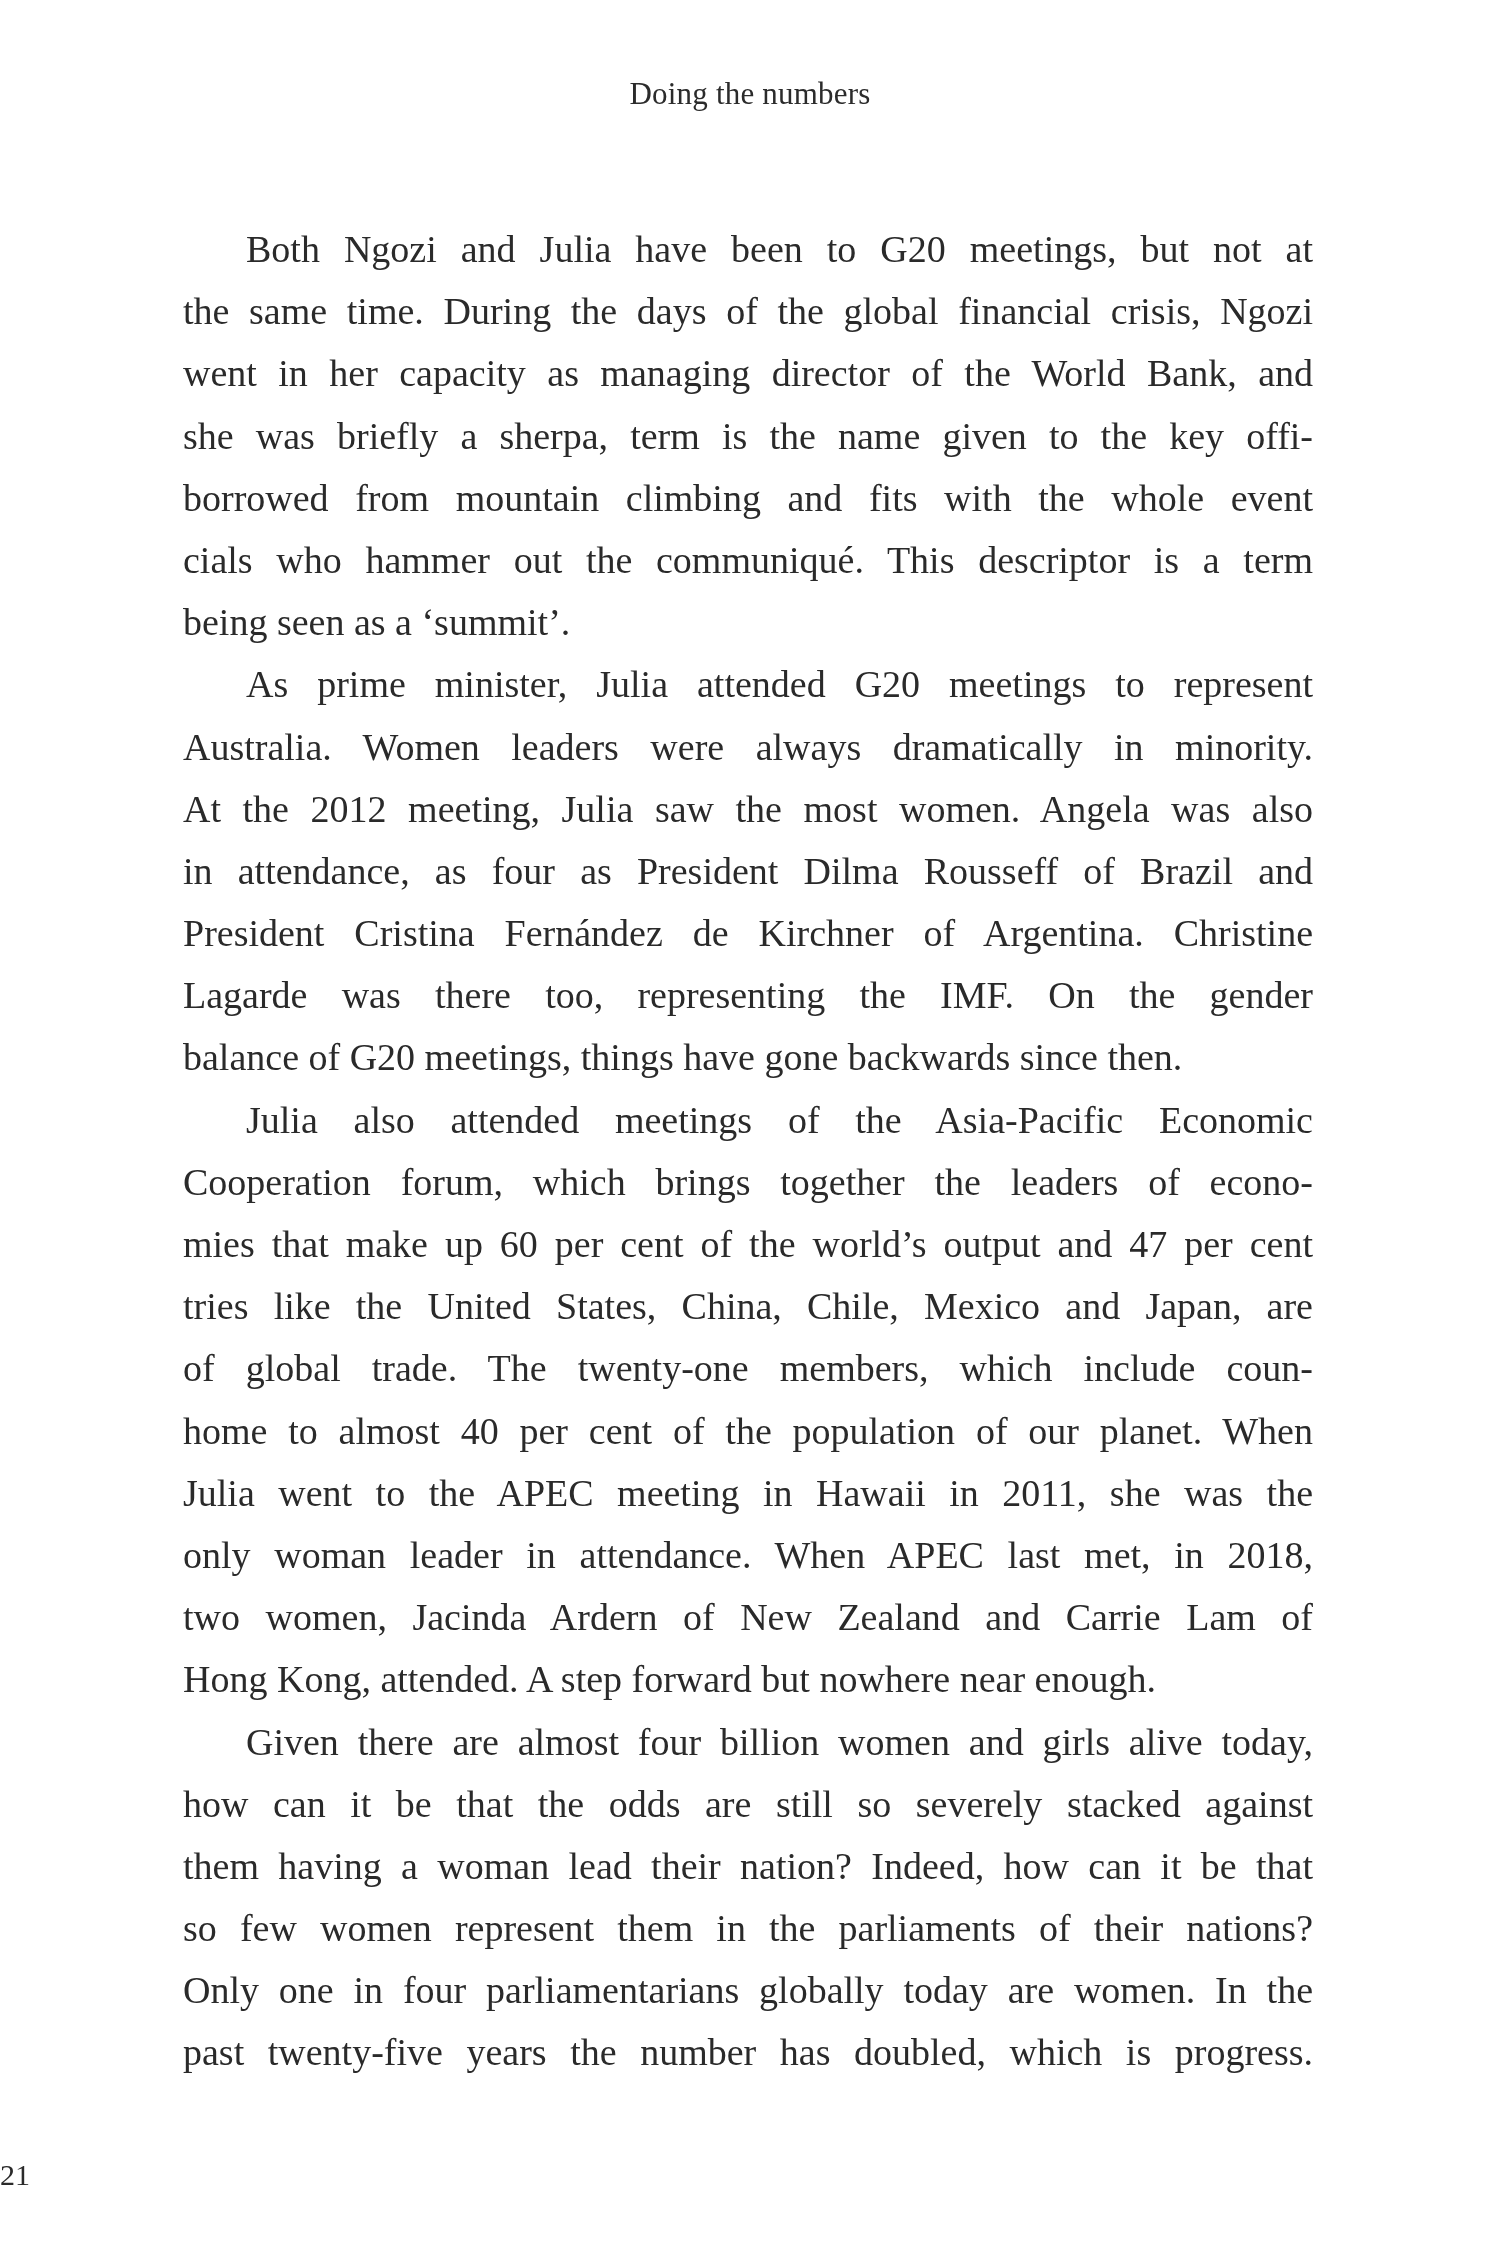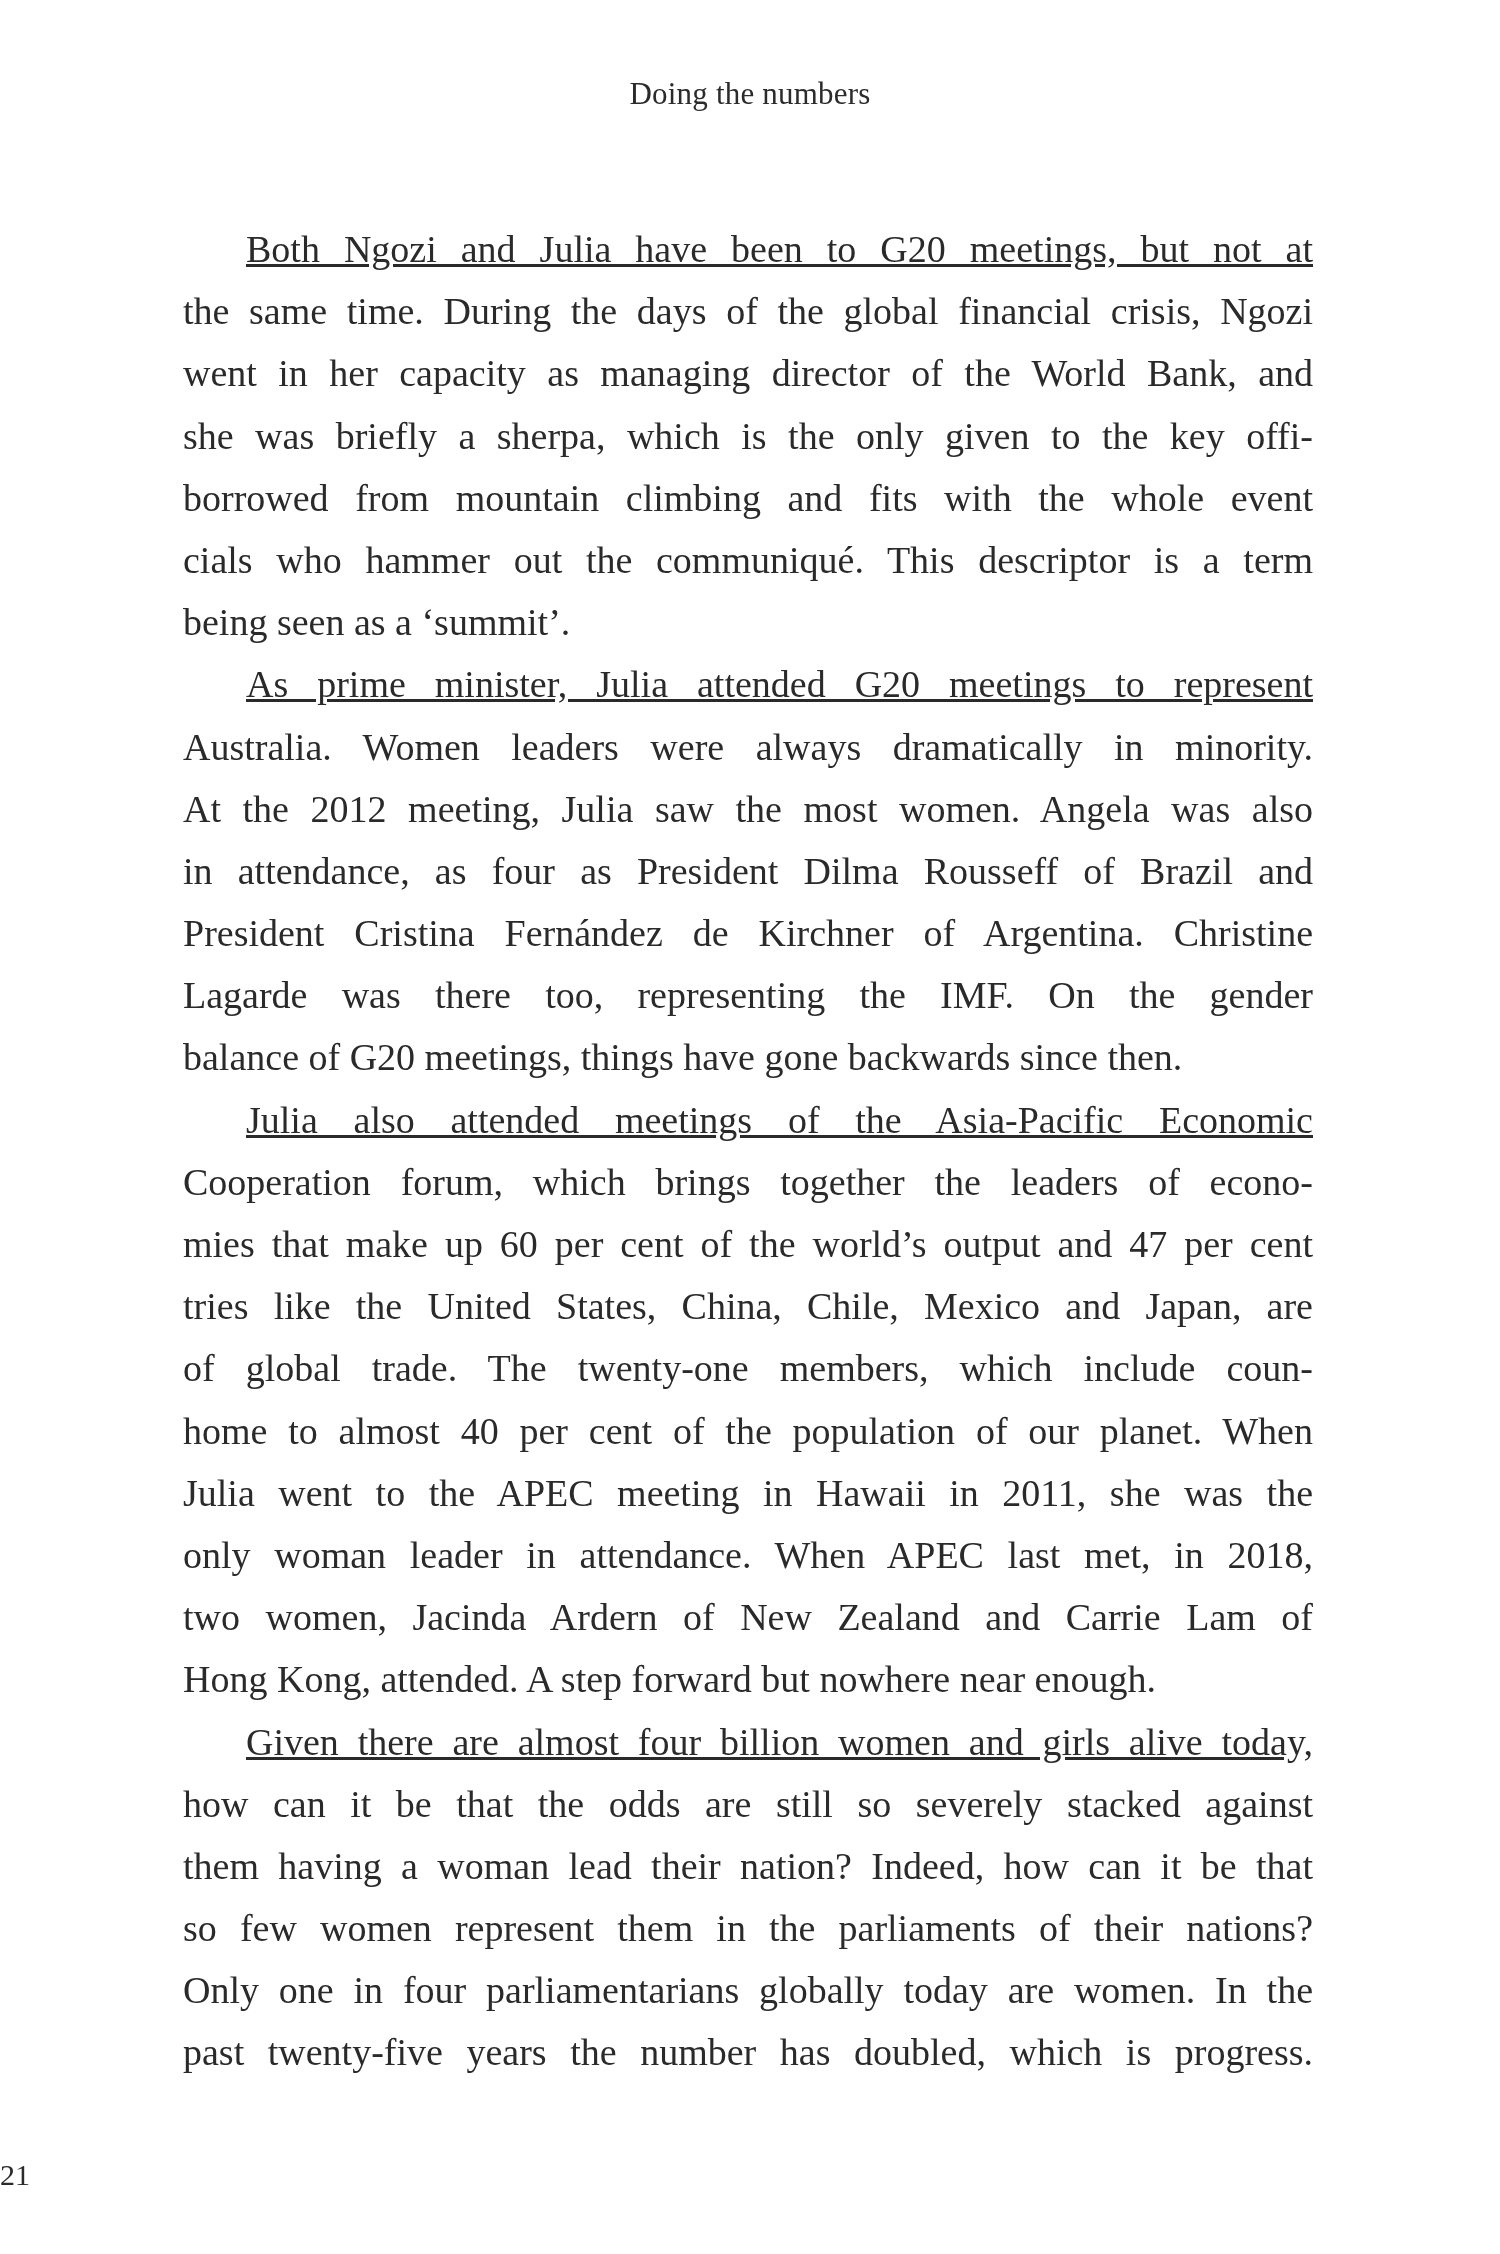--- a/index.html
+++ b/index.html
@@ -14,36 +14,36 @@
   }
   .body-text {
     position: absolute; top: 218px; left: 183px; width: 1130px;
     font-size: 38px; line-height: 62.2px;
   }
   .line {
     display: block; white-space: nowrap; text-align: justify;
     text-align-last: justify; height: 62.2px;
   }
   .line.last { text-align-last: left; font-family: Liberation Serif, serif; }
-  .line.indent { padding-left: 63px; text-decoration: underline; }
+  .line.indent { padding-left: 63px; }
   .folio {
     position: absolute; top: 2158px; left: 0; width: 1500px;
     text-align: left; font-size: 30px; color: #2b2b2b;
   }
 </style>
 </head>
 <body>
 
 <div class="running-head">Doing the numbers</div>
 
 <div class="body-text" id="body-text">
     <span class="line indent">Both Ngozi and Julia have been to G20 meetings, but not at</span>
     <span class="line">the same time. During the days of the global financial crisis, Ngozi</span>
     <span class="line">went in her capacity as managing director of the World Bank, and</span>
-    <span class="line">she was briefly a sherpa, which is the only given to the key offi-</span>
+    <span class="line">she was briefly a sherpa, term is the name given to the key offi-</span>
     <span class="line">borrowed from mountain climbing and fits with the whole event</span>
     <span class="line">cials who hammer out the communiqué. This descriptor is a term</span>
     <span class="line last">being seen as a ‘summit’.</span>
     <span class="line indent">As prime minister, Julia attended G20 meetings to represent</span>
     <span class="line">Australia. Women leaders were always dramatically in minority.</span>
     <span class="line">At the 2012 meeting, Julia saw the most women. Angela was also</span>
     <span class="line">in attendance, as four as President Dilma Rousseff of Brazil and</span>
     <span class="line">President Cristina Fernández de Kirchner of Argentina. Christine</span>
     <span class="line">Lagarde was there too, representing the IMF. On the gender</span>
     <span class="line last">balance of G20 meetings, things have gone backwards since then.</span>

